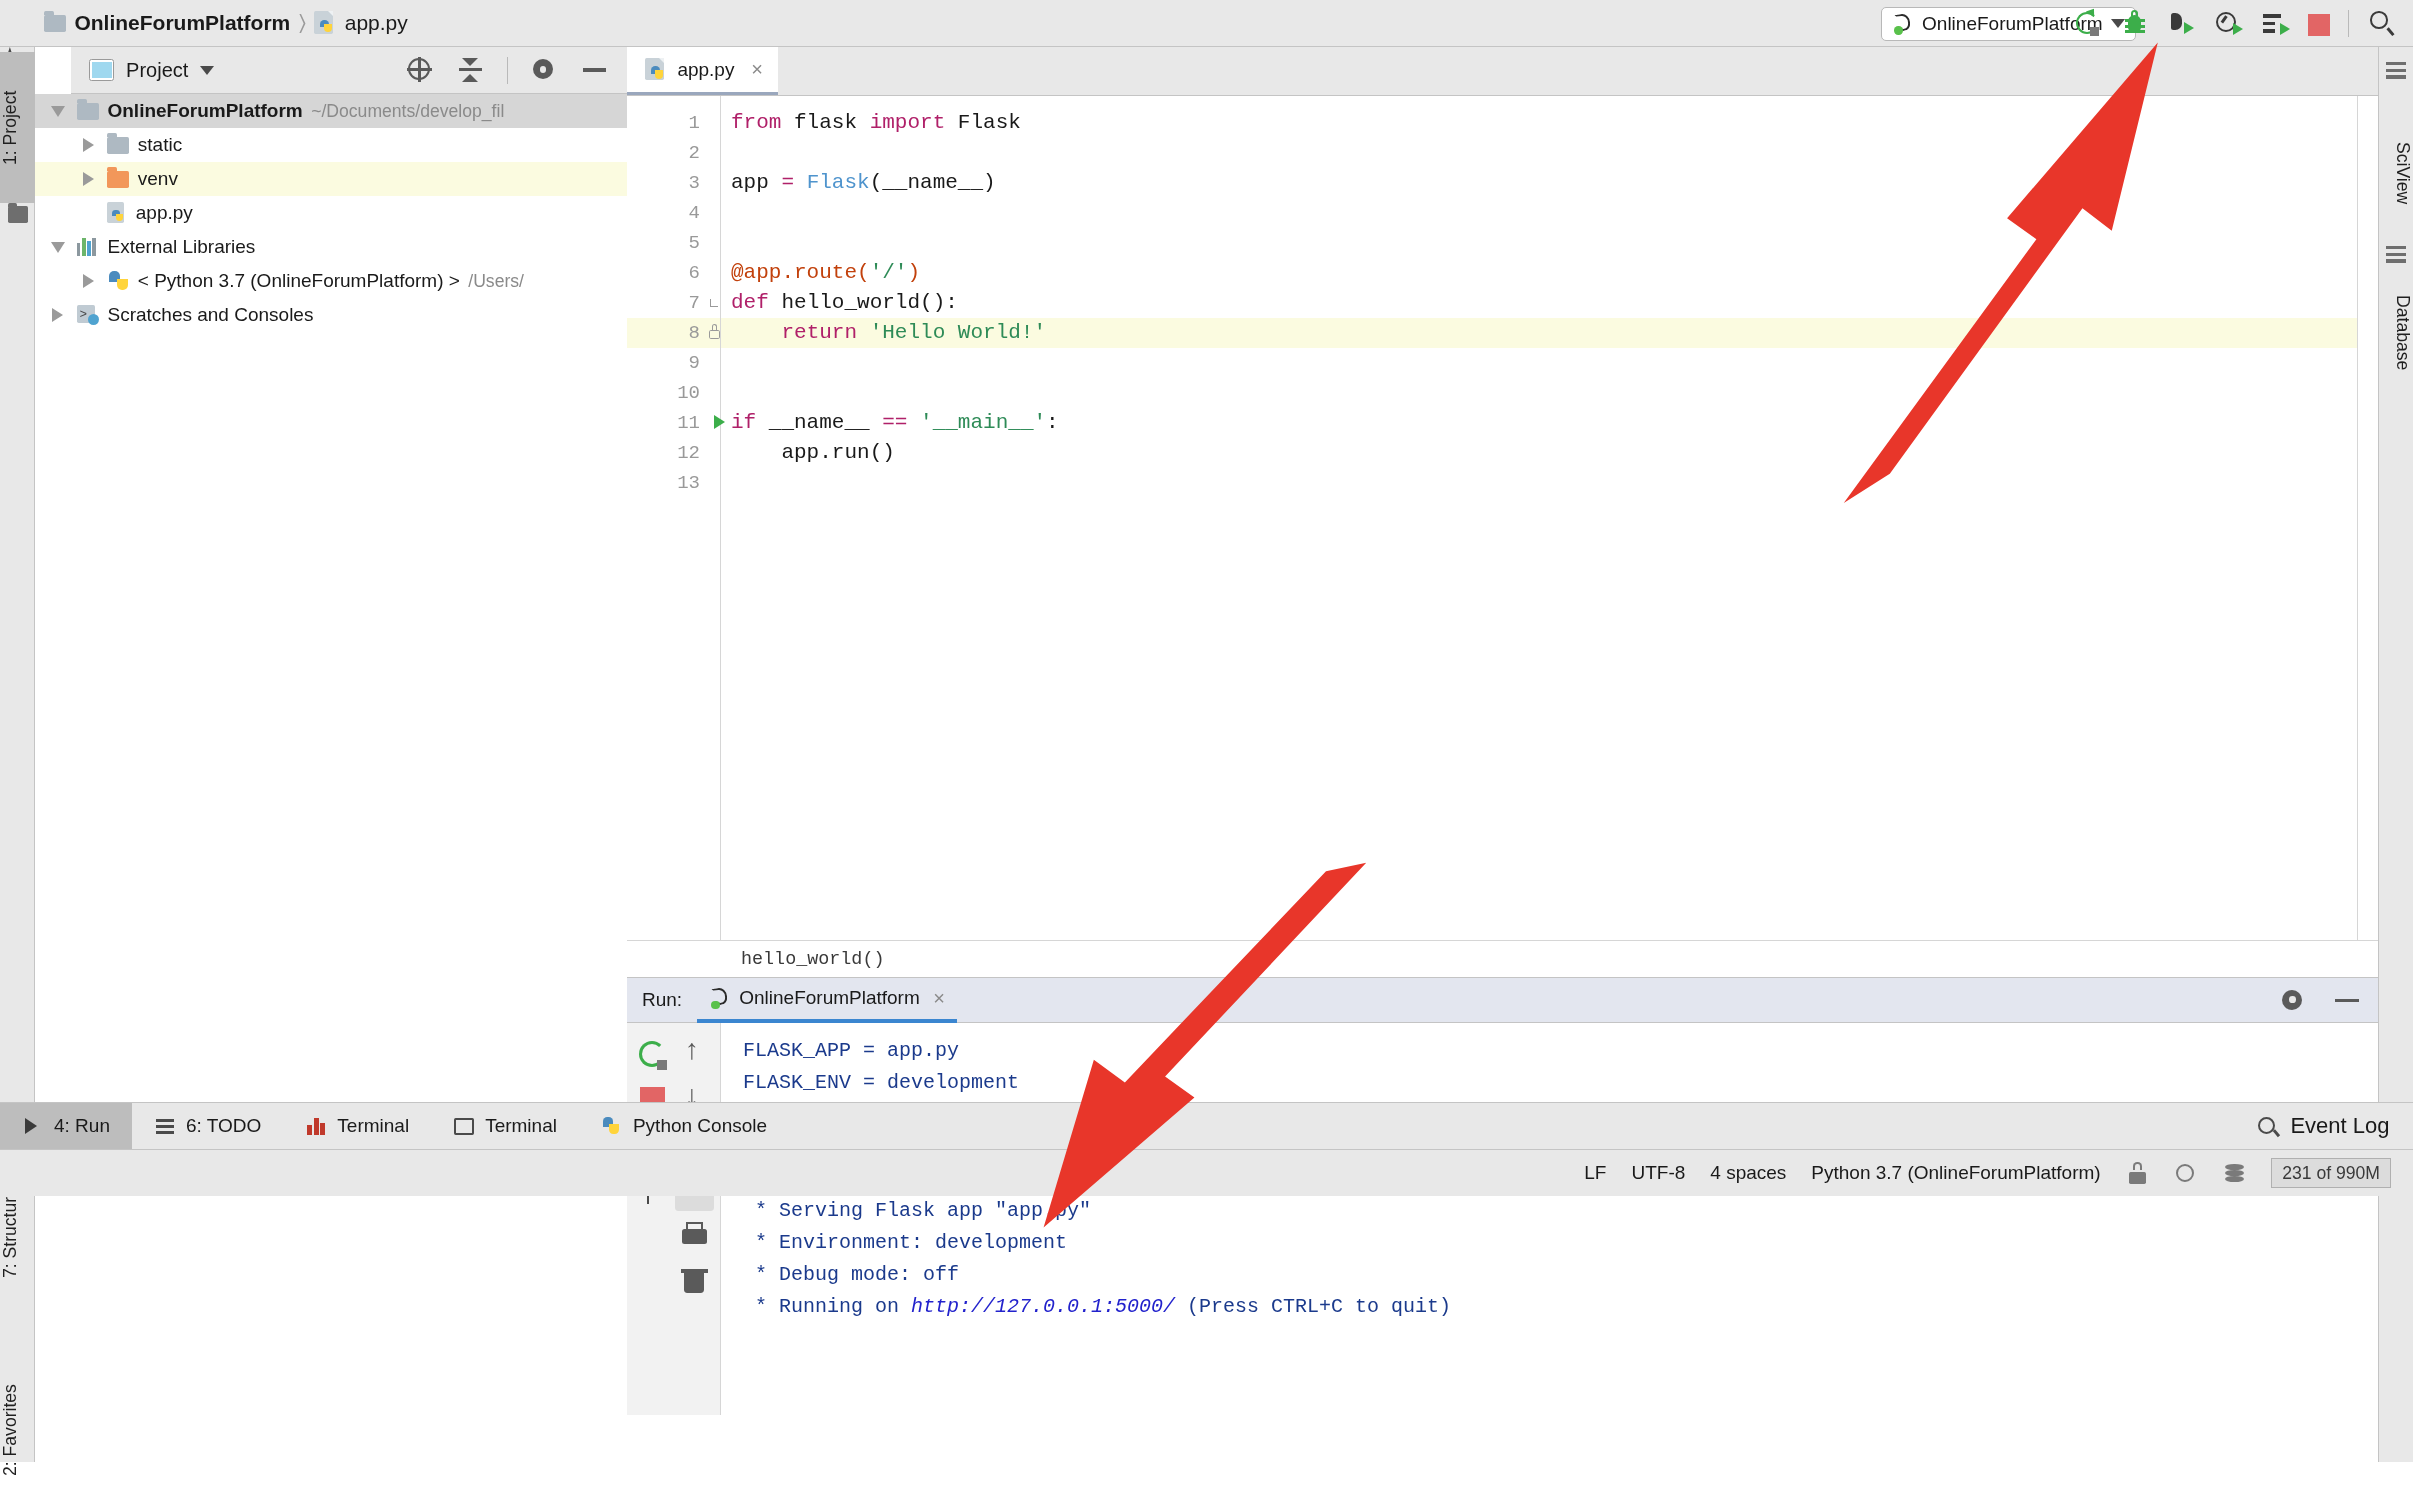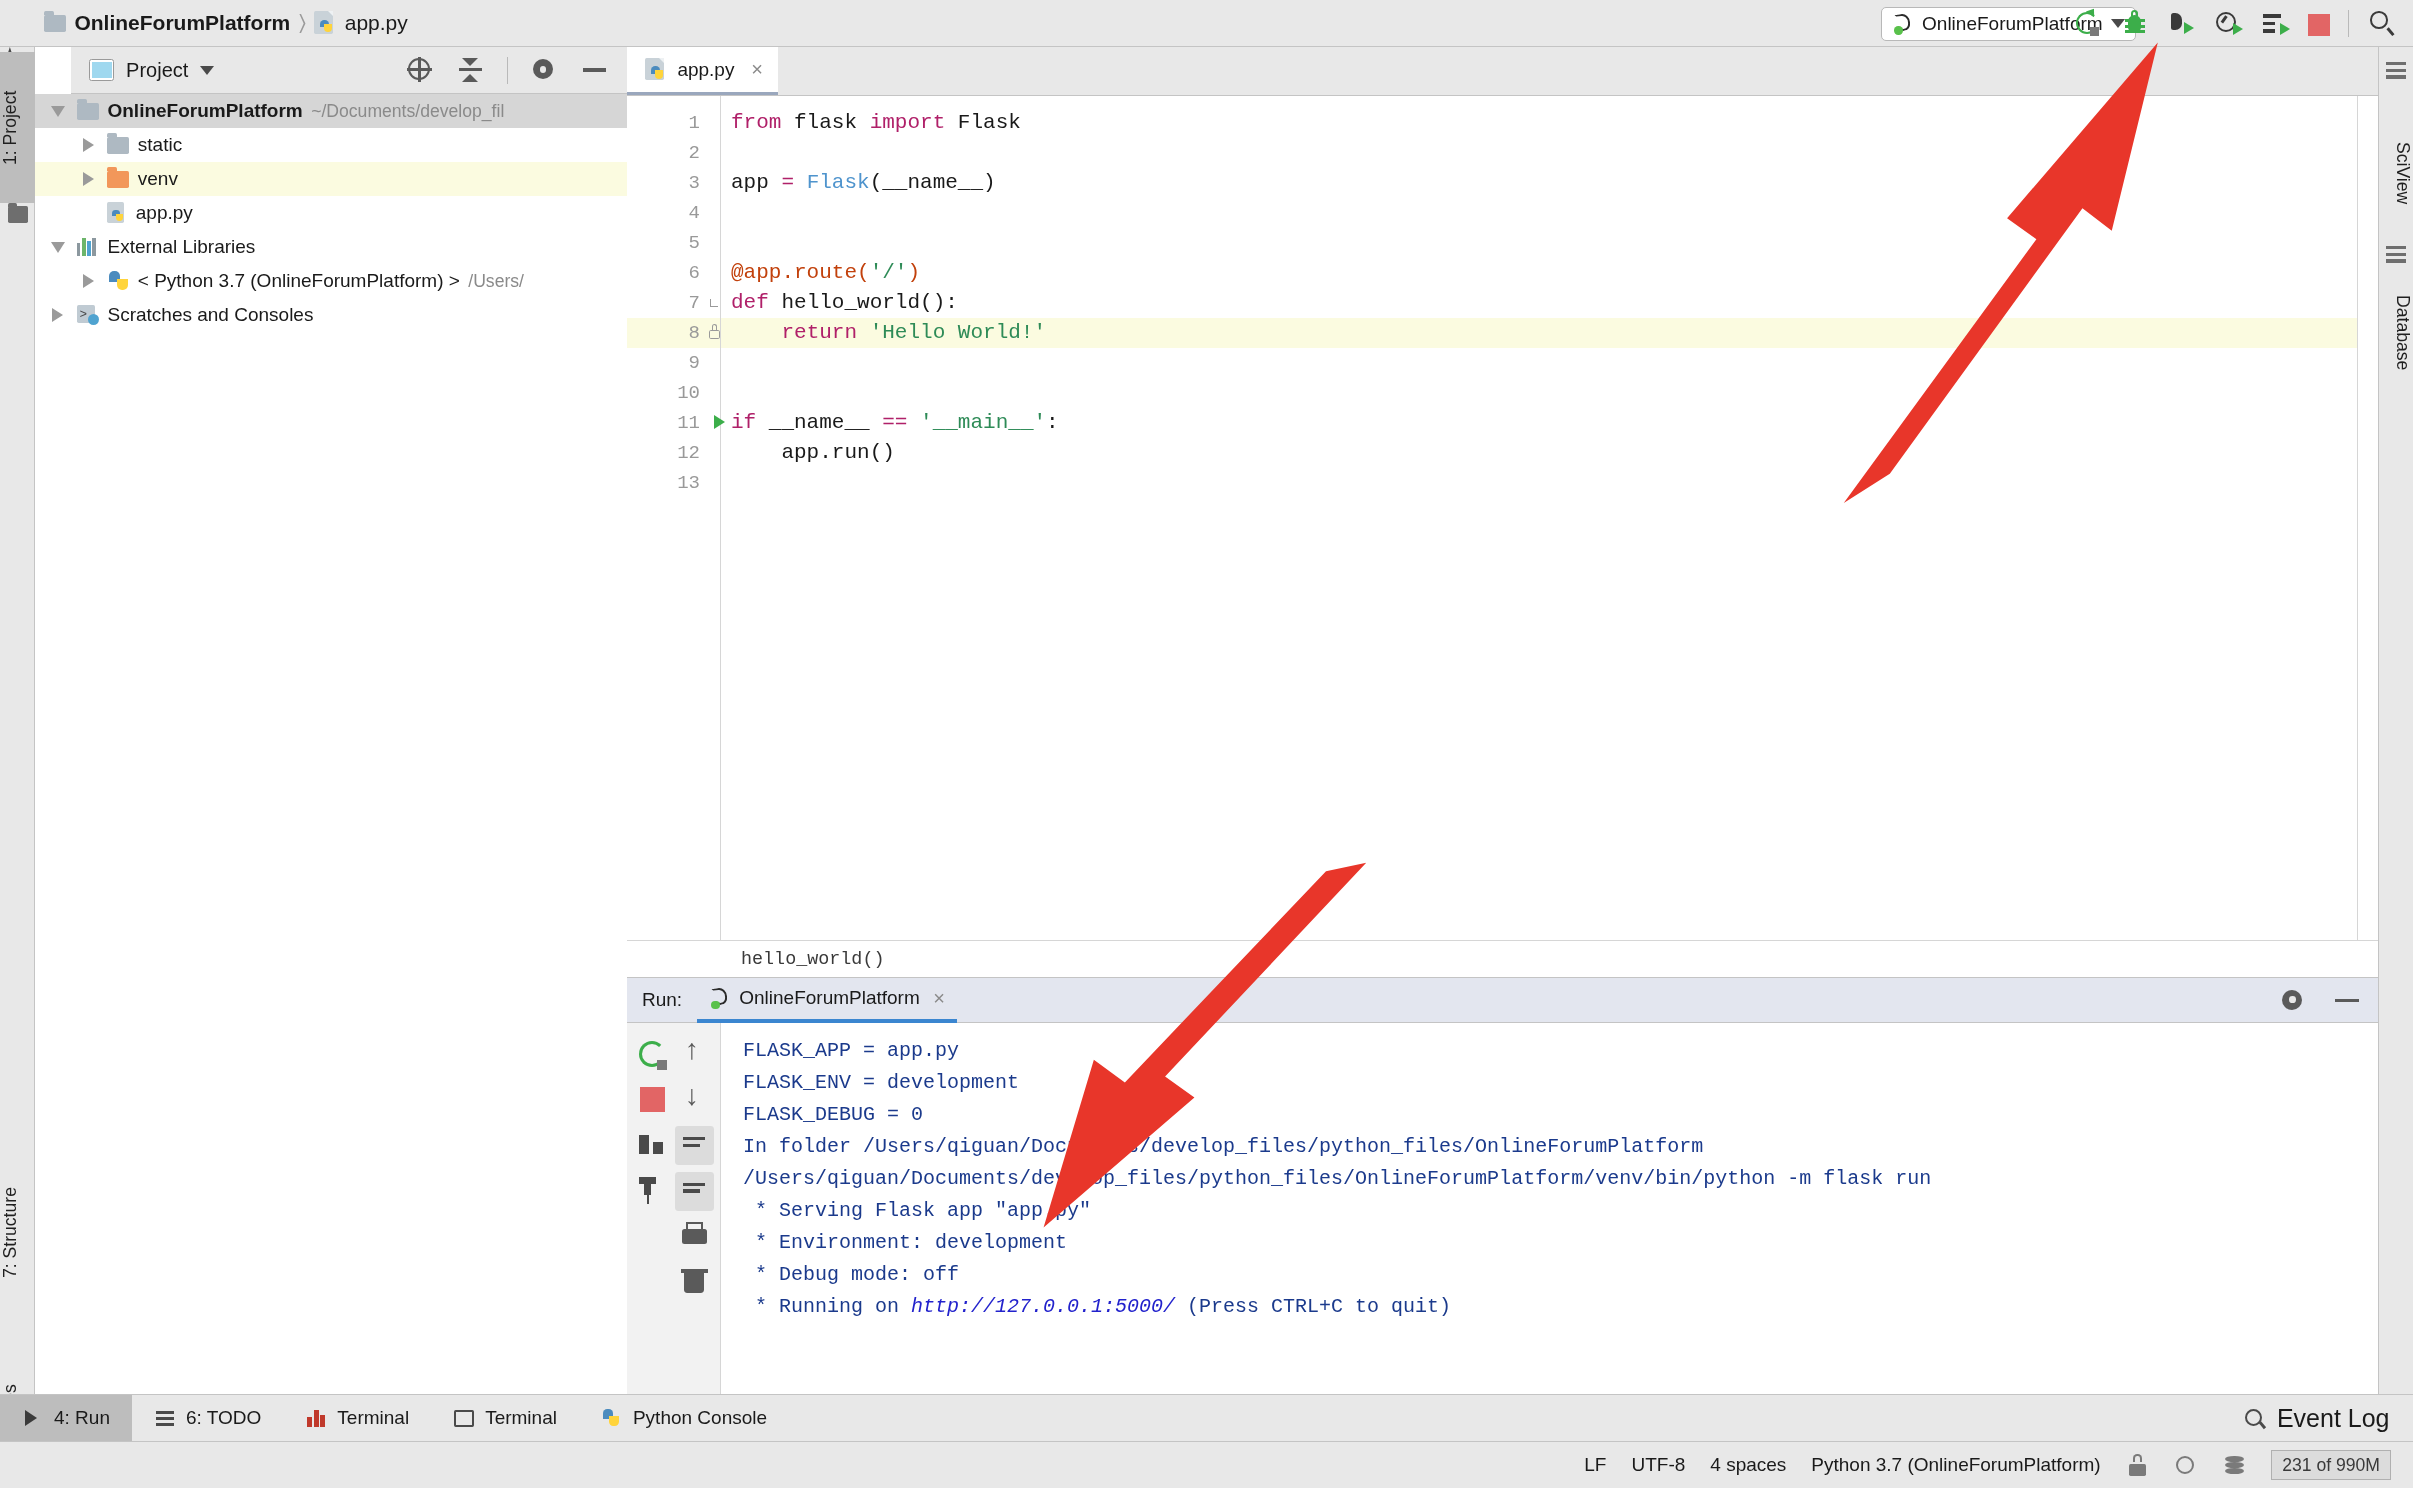--- a/index.html
+++ b/index.html
@@ -1,21 +1,21 @@
 <!DOCTYPE html>
 <html style="font-size:13.4px"><head>
 <meta charset="utf-8">
 <style>
   * { box-sizing: border-box; margin: 0; padding: 0; }
   html, body {
     width: 2413px; height: 1508px;
     font-family: "Liberation Sans", sans-serif;
     background: #ffffff; overflow: hidden;
   }
-  .app { position: relative; width: 2413px; height: 1488px; background: #f2f2f2; }
+  .app { position: relative; width: 2413px; height: 1196px; background: #f2f2f2; }
 
   
   .topbar {
     position: absolute; left: 0; top: 0; width: 2413px; height: 47px;
     background: #e8e8e8; border-bottom: 0.8px solid #c4c4c4;
     display: flex; align-items: center;
   }
   .crumbs { display: flex; align-items: center; padding-left: 44px; gap: 8.4px; }
   .crumb-proj { font-size: 21px; font-weight: bold; color: #1a1a1a; }
   .crumb-sep { font-size: 22px; color: #9a9a9a; font-weight: 300; }
@@ -286,21 +286,21 @@
   .ic-cons .a{position:absolute;left:6.7px;top:10px;width:10px;height:18.4px;background:#4a4a4a;}
   .ic-cons .b{position:absolute;left:20px;top:17px;width:10px;height:11.7px;background:#4a4a4a;}
 
   
   .bottombar {
     position:absolute; left:0; bottom:47px; width:2413px; height:47px;
     background:#e8e8e8; border-top:0.8px solid #c4c4c4; display:flex; align-items:center; gap:0;
   }
   .btab { display:flex; align-items:center; gap:10px; padding:0 22px; height:47px; font-size:19px; color:#1a1a1a; cursor:pointer;}
   .btab.sel { background:#bdbdbd; }
-  .btab-right { margin-left:auto; display:flex; align-items:center; gap:11.7px; padding-right:23.5px; font-size:25px; color:#1a1a1a;}
+  .btab-right { margin-left:auto; display:flex; align-items:center; gap:11.7px; padding-right:23.5px; font-size:22px; color:#1a1a1a;}
   .bi { width:22px; height:22px; position:relative; }
   .bi-run .t{position:absolute;left:3.4px;top:2.5px;width:0;height:0;border-top:8.4px solid transparent;border-bottom:8.4px solid transparent;border-left:12.6px solid #3a3a3a;}
   .bi-todo .l{position:absolute;left:1.7px;height:2.5px;width:18.4px;background:#4a4a4a;}
   .bi-todo .l1{top:4.2px;} .bi-todo .l2{top:10px;} .bi-todo .l3{top:16px;}
   .bi-stat .r{position:absolute;bottom:1.7px;width:5px;background:#c0392b;}
   .bi-stat .r1{left:1.7px;height:10px;} .bi-stat .r2{left:8.4px;height:17px;} .bi-stat .r3{left:15px;height:12.6px;}
   .bi-term .s{position:absolute;left:0.8px;top:2.5px;width:20px;height:17px;border:2.5px solid #4a4a4a;border-radius:1.7px;}
   .bi-pyc .bb{position:absolute;left:1.7px;top:1.7px;width:10px;height:10px;background:#4b8bbe;border-radius:4.2px 4.2px 0 0;}
   .bi-pyc .yy{position:absolute;left:8.4px;top:9.2px;width:10px;height:10px;background:#ffd43b;border-radius:0 0 4.2px 4.2px;}
   .bi-evt .c{position:absolute;left:1.7px;top:1.7px;width:17px;height:17px;border:2.5px solid #4a4a4a;border-radius:50%;}

